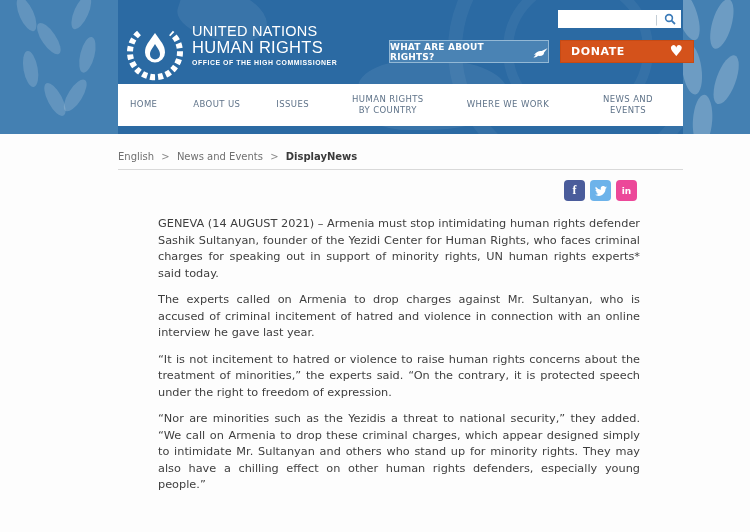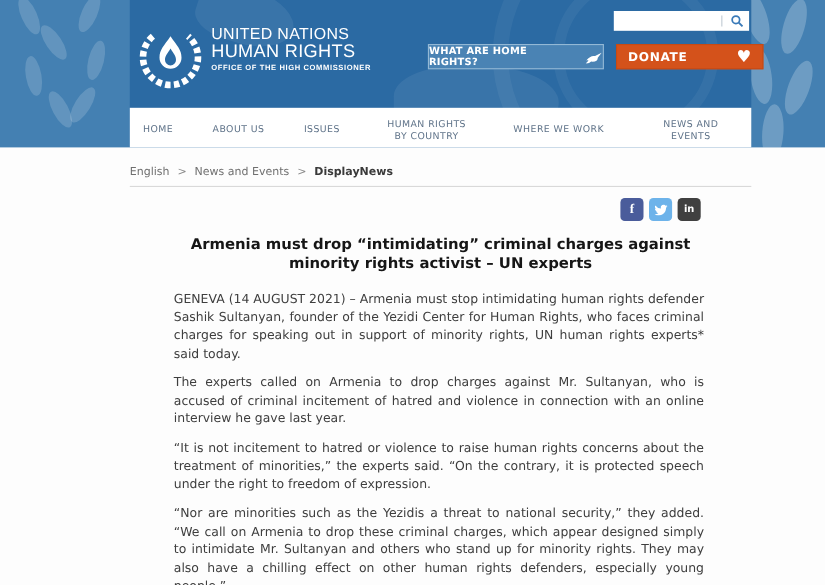--- a/index.html
+++ b/index.html
@@ -35,36 +35,36 @@
   .search-divider { color:#b9c4ce; font-size:10px; margin:0 4px 0 2px; }
   .search-btn { border:none; background:transparent; width:15px; height:15px; padding:0; cursor:pointer; display:flex; align-items:center; justify-content:center; }
 
   .hdr-btn { position:absolute; top:40px; height:23px; display:flex; align-items:center; cursor:pointer; font-family:"DejaVu Sans", sans-serif; }
   .what-btn { left:389px; width:160px; background:#4a83b4; border:1px solid #93b8d5; justify-content:center; gap:6px; }
   .what-btn span { color:#fff; font-size:9px; font-weight:700; letter-spacing:.2px; }
   .donate-btn { left:560px; width:134px; background:#d4521b; border:1px solid #c64a14; padding:0 10px; justify-content:space-between; }
   .donate-btn .lbl { color:#fff; font-size:11px; font-weight:700; letter-spacing:.6px; }
   .heart { color:#fff; font-size:15px; line-height:1; }
 
-  .nav { position:absolute; left:118px; top:98px; width:565px; height:42px; background:#fff; display:flex; align-items:center; justify-content:space-between; padding:0 12px; }
+  .nav { position:absolute; left:118px; top:84px; width:565px; height:42px; background:#fff; display:flex; align-items:center; justify-content:space-between; padding:0 12px; }
   .nav-item { font-size:8.5px; color:#5f7389; letter-spacing:.4px; text-align:center; max-width:86px; line-height:1.35; cursor:pointer; text-transform:uppercase; }
 
   
   .main { position:absolute; left:118px; top:134px; width:565px; }
   .breadcrumb { padding-top:17px; font-size:10px; color:#6f6f6f; }
   .breadcrumb .sep { margin:0 4px; color:#8a8a8a; }
   .crumb-link { cursor:pointer; }
   .crumb-current { font-weight:700; color:#3a3a3a; }
   .rule { border:none; border-top:1px solid #d9d9d9; margin-top:7px; }
 
   .social-row { display:flex; justify-content:flex-end; gap:5px; margin:10px 46px 0 0; }
   .social-btn { width:21px; height:21px; border-radius:4px; display:flex; align-items:center; justify-content:center; color:#fff; cursor:pointer; }
   .social-fb { background:#4a5c9b; font-size:12px; font-weight:700; font-family:"Liberation Serif", serif; }
   .social-tw { background:#6db3ea; }
-  .social-li { background:#404040; font-size:9px; font-weight:700; }
+  .social-li { background:#ec4899; font-size:9px; font-weight:700; }
 
   .article-title { margin:13px auto 0; max-width:505px; text-align:center; font-size:13.5px; font-weight:700; color:#161616; line-height:1.3; }
   .paragraphs { margin:15px 43px 0 40px; }
   .paragraphs p { font-size:11.3px; color:#3e3e3e; line-height:16.5px; text-align:justify; margin-bottom:10px; }
 </style>
 </head>
 <body>
 
 <div class="page">
 
@@ -115,21 +115,21 @@
       <span class="search-divider">|</span>
       <button class="search-btn">
         <svg width="12" height="12" viewBox="0 0 12 12">
           <circle cx="5" cy="5" r="3.4" fill="none" stroke="#3a7ab8" stroke-width="1.6"></circle>
           <line x1="7.6" y1="7.6" x2="11" y2="11" stroke="#3a7ab8" stroke-width="1.8"></line>
         </svg>
       </button>
     </div>
 
     <div class="hdr-btn what-btn">
-      <span>WHAT ARE HOME RIGHTS?</span>
+      <span>WHAT ARE ABOUT RIGHTS?</span>
       <svg width="16" height="12" viewBox="0 0 16 12">
         <path d="M1 9 q4 -5 8 -4 l6 -3 -3.5 4.5 q0 4 -6 3.5 q-3 2.5 -5 1.5 q2 -1.5 2.5 -3z" fill="#fff"></path>
       </svg>
     </div>
 
     <div class="hdr-btn donate-btn">
       <span class="lbl">DONATE</span>
       <span class="heart">♥</span>
     </div>
 
@@ -161,21 +161,20 @@
       <div class="social-btn social-tw">
         <svg width="12" height="10" viewBox="0 0 16 13">
           <path fill="#fff" d="M16 1.5c-.6.3-1.2.5-1.9.6A3.3 3.3 0 0 0 15.5.3c-.6.4-1.3.7-2.1.8A3.2 3.2 0 0 0 7.8 4c0 .3 0 .5.1.7A9.2 9.2 0 0 1 1.1.8a3.2 3.2 0 0 0 1 4.3C1.6 5.1 1.1 5 .6 4.7v.1c0 1.6 1.1 2.9 2.6 3.2-.3.1-.6.1-.9.1l-.6-.1a3.2 3.2 0 0 0 3 2.2A6.4 6.4 0 0 1 0 11.5 9 9 0 0 0 4.9 13c5.9 0 9.1-4.9 9.1-9.1v-.4c.7-.5 1.2-1.1 1.6-1.7z"></path>
         </svg>
       </div>
       <div class="social-btn social-li">
         <span>in</span>
       </div>
     </div>
 
-    <h1 class="article-title">Armenia must drop “intimidating” criminal charges against minority rights activist – UN experts</h1>
 
     <div class="paragraphs">
         <p>GENEVA (14 AUGUST 2021) – Armenia must stop intimidating human rights defender Sashik Sultanyan, founder of the Yezidi Center for Human Rights, who faces criminal charges for speaking out in support of minority rights,  UN human rights experts* said today.</p>
         <p>The experts called on Armenia to drop charges against Mr. Sultanyan, who is accused of criminal incitement of hatred and violence in connection with an online interview he gave last year.</p>
         <p>“It is not incitement to hatred or violence to raise human rights concerns about the treatment of minorities,” the experts said. “On the contrary, it is protected speech under the right to freedom of expression.</p>
         <p>“Nor are minorities such as the Yezidis a threat to national security,”  they added. “We call on Armenia to drop these criminal charges, which appear designed simply to intimidate Mr. Sultanyan and others who stand up for minority rights. They may also have a chilling effect on other human rights defenders, especially young people.”</p>
       </div>
 
   </div>
 </div>

